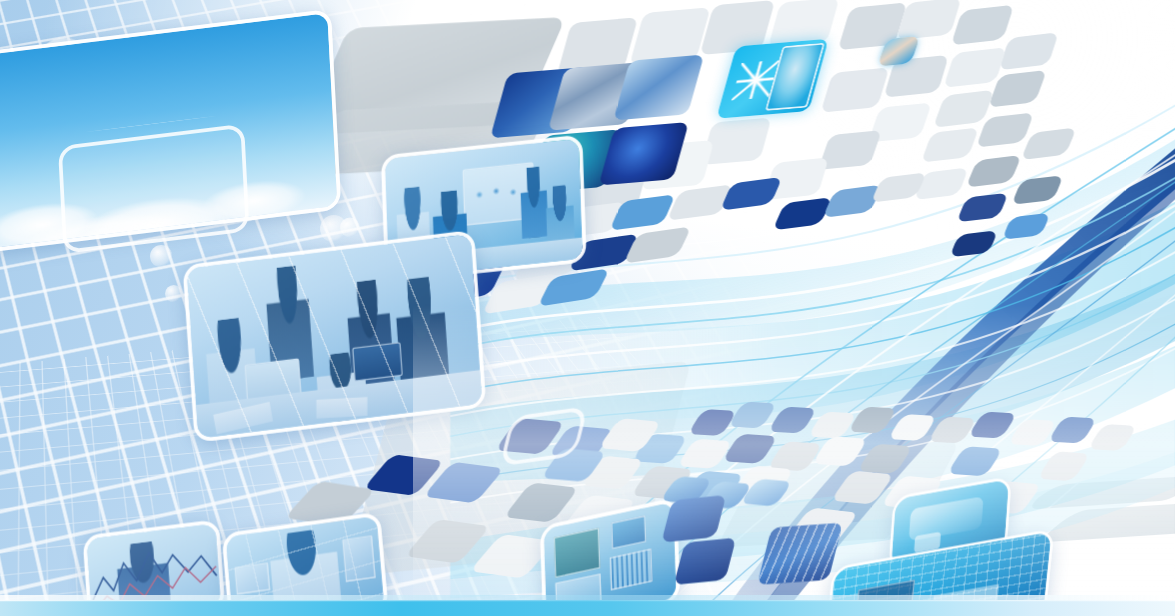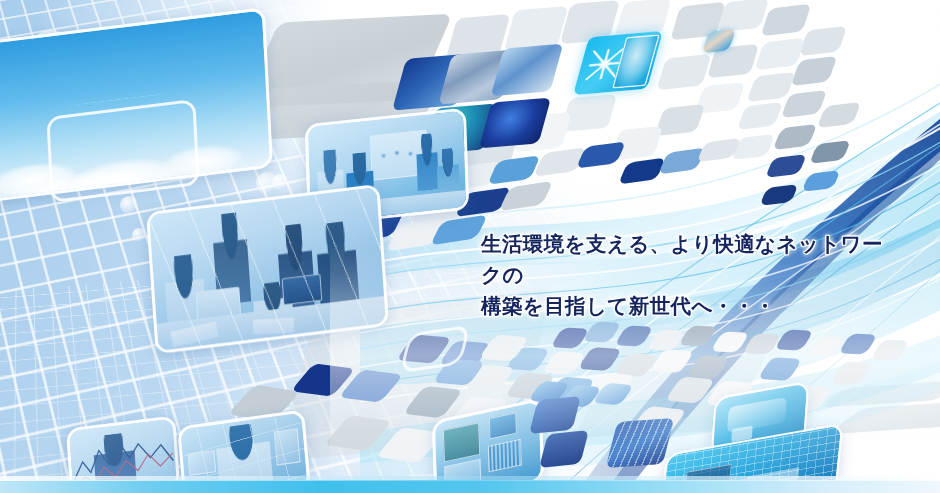--- a/index.html
+++ b/index.html
@@ -494,18 +494,16 @@
     <div style="position:absolute;left:48%;top:40%;width:30%;height:24%;
          background:rgba(255,255,255,.45);"></div>
 
   </div>
 
   <div class="panel" style="left:404px;top:330px;width:62px;height:38px;transform:rotate(-8deg) skewX(-22deg);
               background:rgba(255,255,255,.06);box-shadow:none;border-color:rgba(255,255,255,.8);"></div>
 
   <div class="floor-white"></div>
 
-  <div class="headline">生活環境を支える、より快適なネットワークの
-構築を目指して新世代へ・・・</div>
 
   <div class="bottom-band"></div>
 
 </div>
 
 </body></html>

